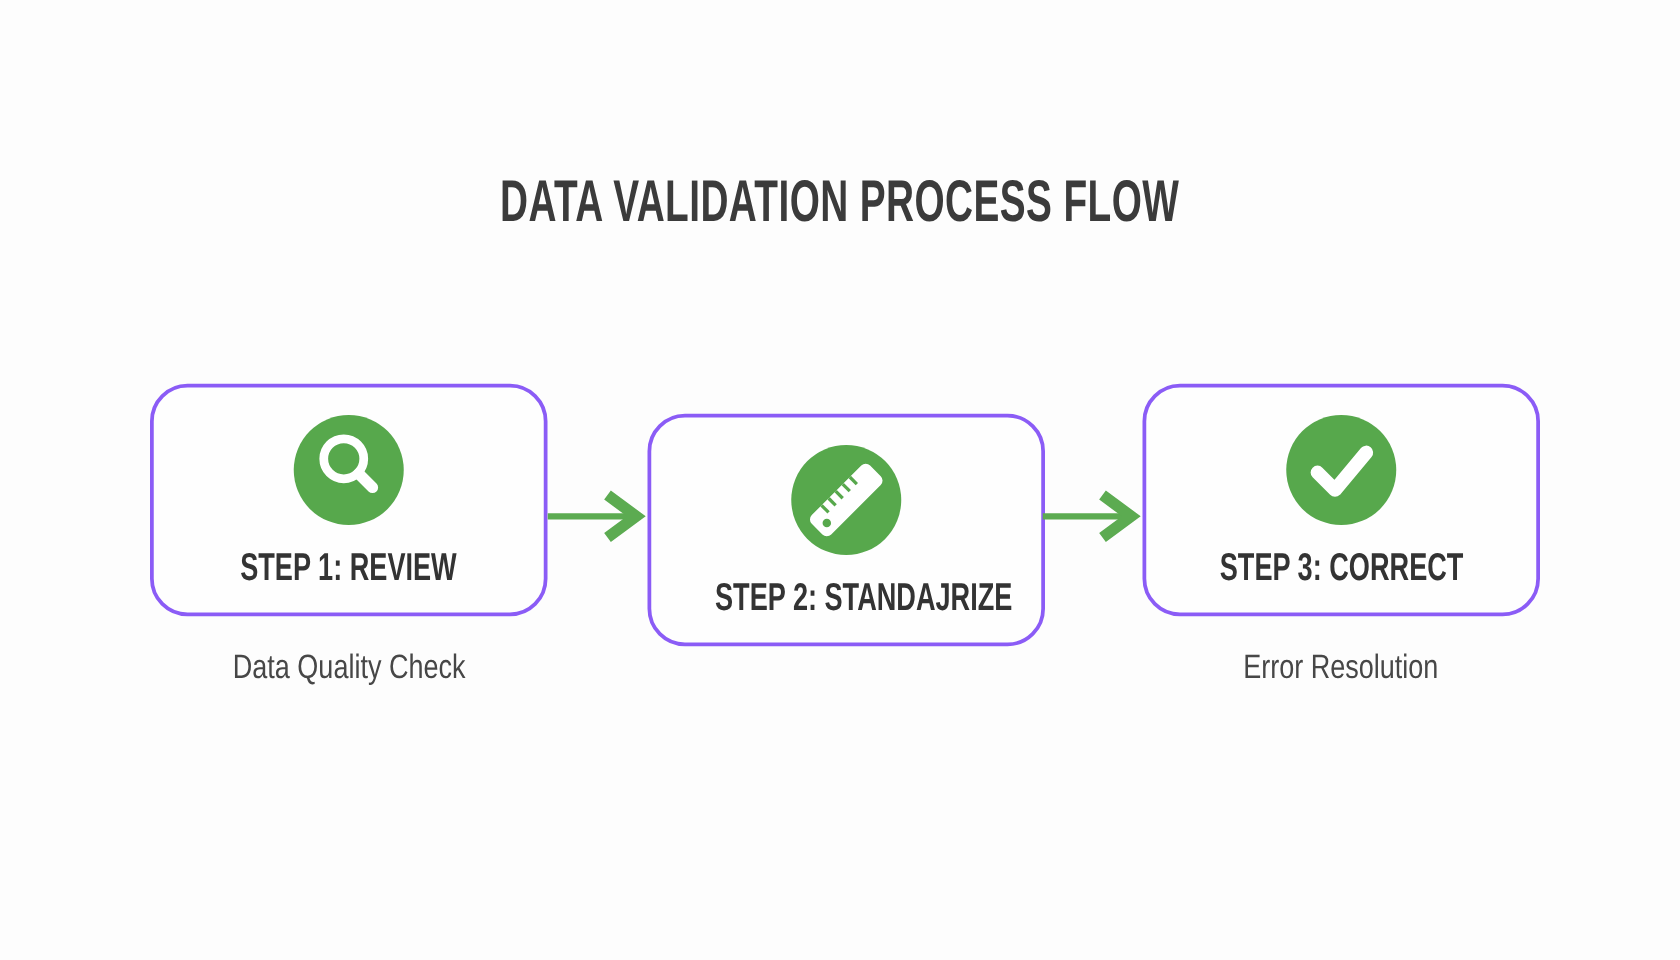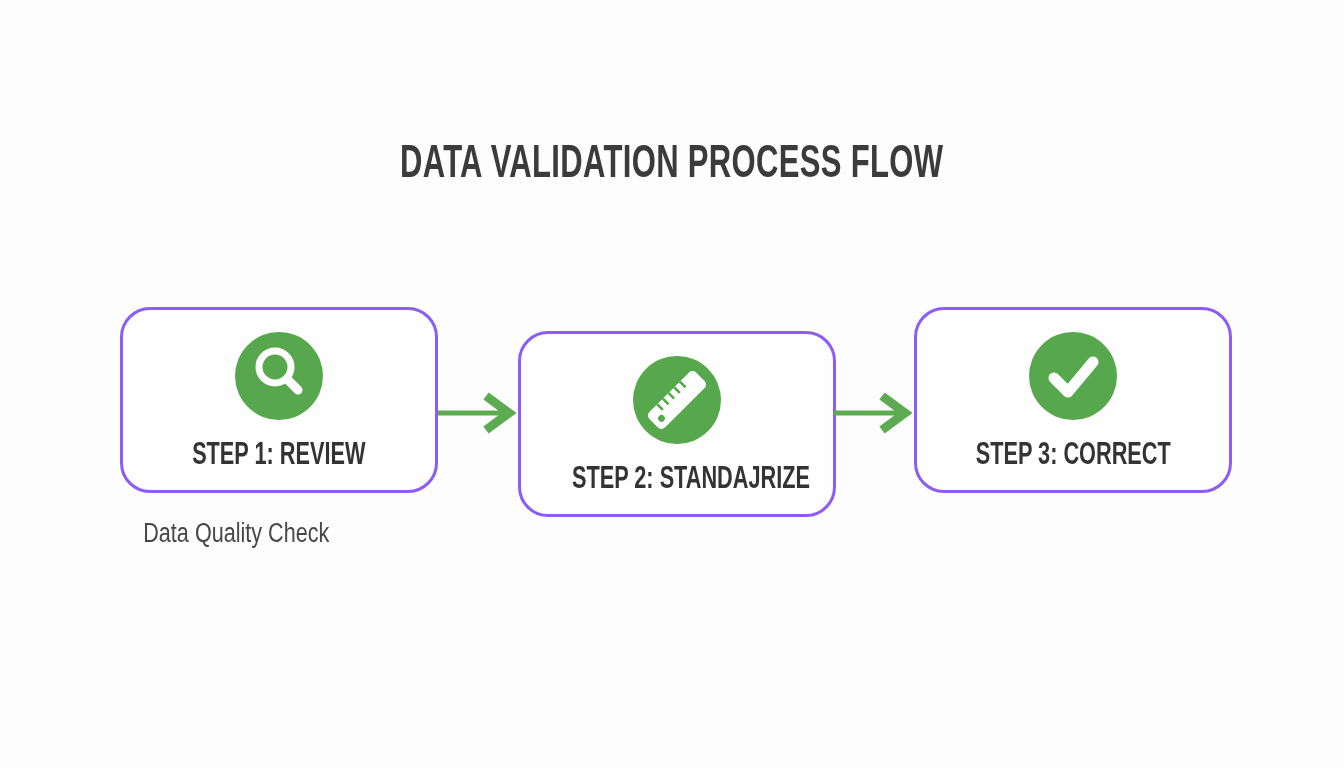--- a/index.html
+++ b/index.html
@@ -73,21 +73,21 @@
     display: inline-block;
     transform: scaleX(0.70);
     transform-origin: 50% 50%;
   }
 
   
   .caption {
     position: absolute;
     top: 518px;
     width: 318px;
-    text-align: left;
+    text-align: center;
     color: #474747;
     font-size: 27px;
     font-weight: normal;
     white-space: nowrap;
   }
   .caption.c1 { left: 120px; }
   .caption.c2 { left: 518px; }
   .caption.c3 { left: 914px; }
   .caption .condense {
     display: inline-block;
@@ -163,14 +163,17 @@
       </svg>
     </div>
     <div class="step-label">
       <span class="condense">STEP 3: CORRECT</span>
     </div>
   </div>
 
   <div class="caption c1">
     <span class="condense">Data Quality Check</span>
   </div>
+  <div class="caption c3">
+    <span class="condense">Error Resolution</span>
+  </div>
 
 </div>
 
 </body></html>

